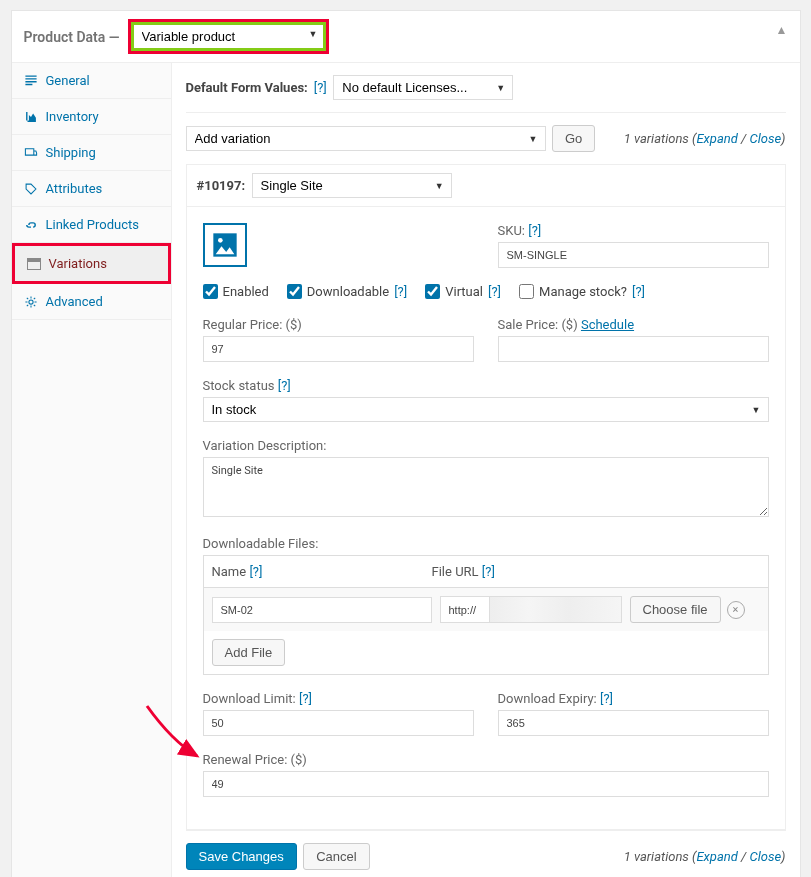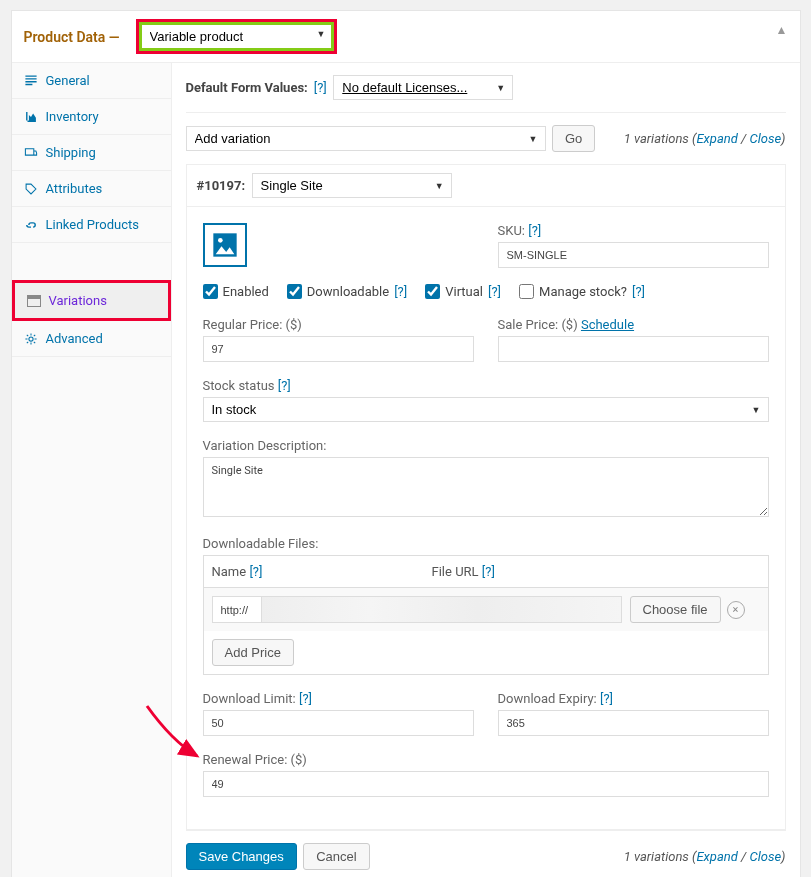--- a/index.html
+++ b/index.html
@@ -1,27 +1,27 @@
 <!DOCTYPE html>
 <html><head>
 <meta charset="utf-8">
 <style>
 * { box-sizing: border-box; margin: 0; padding: 0; }
 body { font-family: -apple-system, BlinkMacSystemFont, "Segoe UI", Roboto, sans-serif; font-size: 13px; color: #444; background: #f1f1f1; padding: 10px; }
 .panel { background: #fff; border: 1px solid #e5e5e5; width: 790px; margin: 0 auto; }
 .panel-header { display: flex; align-items: center; padding: 8px 12px; border-bottom: 1px solid #eee; position: relative; }
-.panel-title { font-weight: 600; font-size: 14px; color: #a16207; margin-right: 16px; }
+.panel-title { font-weight: 600; font-size: 14px; color: #737373; margin-right: 8px; }
 .product-type-select { border: 3px solid #84cc16; padding: 4px 28px 4px 8px; font-size: 13px; background: #fff; appearance: none; position: relative; }
 .select-wrap { position: relative; border: 3px solid #e03; }
 .select-wrap::after { content: "▼"; position: absolute; right: 8px; top: 7px; font-size: 9px; pointer-events: none; color: #333; }
 .collapse-toggle { position: absolute; right: 12px; top: 12px; color: #999; cursor: pointer; font-size: 12px; }
 .body { display: flex; }
 .sidebar { width: 160px; background: #fafafa; border-right: 1px solid #eee; }
 .sidebar-item { display: flex; align-items: center; padding: 10px 12px; color: #0073aa; cursor: pointer; border-bottom: 1px solid #eee; font-size: 13px; text-align: center; }
-.sidebar-item.active { background: #efefef; color: #6d28d9; margin-top: 37px; }
+.sidebar-item.active { background: #efefef; color: #7f1d1d; }
 .sidebar-item svg, .sidebar-item .iconbox { margin-right: 8px; flex-shrink: 0; }
 .highlight-box { border: 3px solid #e03; }
 .main { flex: 1; padding: 12px 14px; }
 .row { display: flex; align-items: center; margin-bottom: 12px; flex-wrap: wrap; }
 .label { color: #444; margin-right: 6px; }
 .help { color: #0073aa; cursor: pointer; }
 .select { border: 1px solid #ddd; padding: 4px 28px 4px 8px; font-size: 13px; background: #fff; appearance: none; }
 .sel-wrap { position: relative; display: inline-block; }
 .sel-wrap::after { content: "▼"; position: absolute; right: 8px; top: 8px; font-size: 9px; pointer-events: none; color: #333; }
 .btn { border: 1px solid #ccc; background: #f7f7f7; padding: 5px 12px; border-radius: 3px; cursor: pointer; font-size: 13px; color: #555; }
@@ -112,21 +112,21 @@
           </svg>
         <span>Advanced</span>
       </div>
     </div>
 
     <div class="main">
       <div class="row">
         <span class="label"><b>Default Form Values:</b></span>
         <span class="help">[?]</span>&nbsp;&nbsp;
         <span class="sel-wrap">
-          <select class="select" style="width:180px;text-decoration:underline;">
+          <select class="select" style="width:180px;">
             <option>No default Licenses...</option>
           </select>
         </span>
       </div>
 
       <div class="row" style="border-top:1px solid #eee;padding-top:12px;">
         <span class="sel-wrap">
           <select class="select" style="width:360px;">
             <option>Add variation</option>
           </select>
@@ -218,31 +218,32 @@
 
         <div class="section">
           <label class="field-label">Downloadable Files:</label>
           <div class="file-table">
             <div class="ft-head">
               <div class="ft-name"><span>Name</span> <span class="help">[?]</span></div>
               <div class="ft-url"><span>File URL</span> <span class="help">[?]</span></div>
               <div class="ft-actions"></div>
             </div>
             <div class="ft-row">
+              <input class="text-input ft-name" value="SM-02" style="">
               <div class="ft-url" style="display:flex;">
                 <input class="text-input" style="flex: 0 0 50px;" value="http://">
                   <span class="text-input blurred-url" style="flex:1;border-left:none;">xxxxxxxxxxxxxxxxx</span>
               </div>
               <div class="ft-actions">
                 <button class="btn">Choose file</button>
                 <span class="remove-icon">×</span>
               </div>
             </div>
             <div class="ft-foot">
-              <button class="btn">Add Price</button>
+              <button class="btn">Add File</button>
             </div>
           </div>
         </div>
 
         <div class="two-col">
           <div class="col">
             <label class="field-label">
               <span>Download Limit:</span> <span class="help">[?]</span>
             </label>
             <input class="text-input" value="50" style="">

